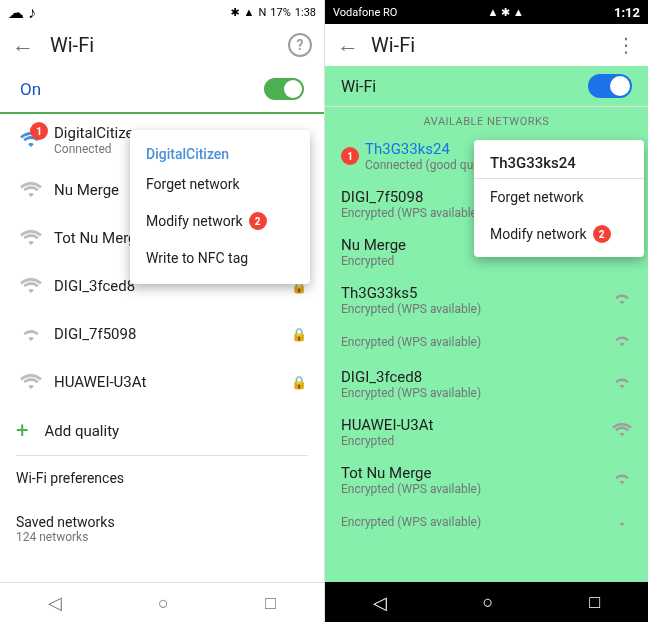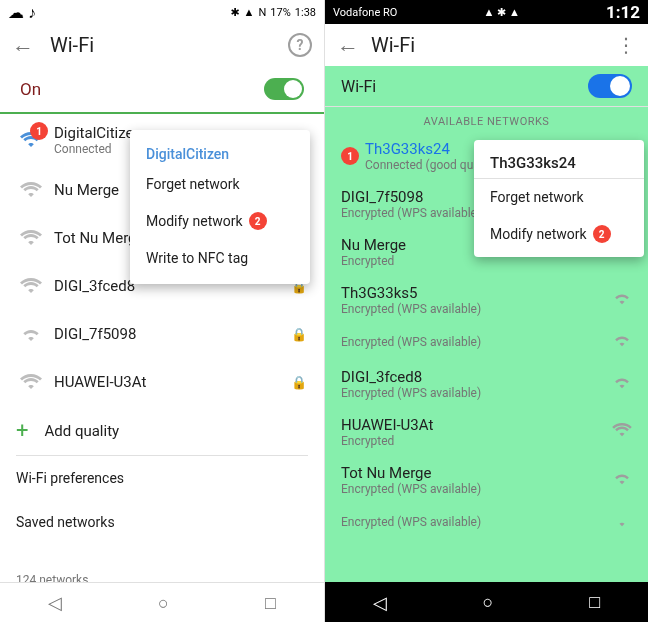--- a/index.html
+++ b/index.html
@@ -38,21 +38,21 @@
     .toolbar-left .help-icon {
       width: 24px; height: 24px; border-radius: 50%; border: 2px solid #9e9e9e;
       display: flex; align-items: center; justify-content: center; color: #9e9e9e; font-size: 14px; font-weight: bold;
     }
 
     .wifi-toggle-row {
       display: flex; align-items: center; justify-content: space-between;
       padding: 12px 20px;
       border-bottom: 2px solid #4caf50;
     }
-    .wifi-toggle-label { font-size: 17px; color: #7f1d1d; }
+    .wifi-toggle-label { font-size: 17px; color: #1d4ed8; }
     .toggle-switch {
       width: 40px; height: 22px; background: #4caf50; border-radius: 11px;
       position: relative; cursor: pointer;
     }
     .toggle-switch::after {
       content: ''; position: absolute; right: 2px; top: 2px;
       width: 18px; height: 18px; background: #fff; border-radius: 50%;
     }
 
     .network-list { flex: 1; overflow-y: auto; }
@@ -75,21 +75,21 @@
     .add-network {
       display: flex; align-items: center; padding: 12px 16px; cursor: pointer;
     }
     .add-icon { color: #4caf50; font-size: 22px; margin-right: 16px; }
     .add-label { font-size: 15px; color: #212121; }
 
     .section-item {
       padding: 14px 16px; cursor: pointer;
     }
     .section-label { font-size: 14px; color: #212121; }
-    .section-sub { font-size: 12px; color: #757575; margin-top: 43px; }
+    .section-sub { font-size: 12px; color: #757575; }
 
     .nav-bar-left {
       height: 40px; background: #fff; display: flex; align-items: center;
       justify-content: space-around; border-top: 1px solid #e0e0e0;
     }
     .nav-btn { font-size: 18px; color: #757575; cursor: pointer; }
 
     
     .context-menu {
       position: absolute;
@@ -125,21 +125,21 @@
       position: relative;
       overflow: hidden;
     }
 
     .status-bar-right {
       background: #000; color: #fff;
       height: 24px; display: flex; align-items: center;
       padding: 0 8px; justify-content: space-between; font-size: 11px;
     }
     .status-bar-right .carrier { font-size: 11px; }
-    .status-bar-right .time { font-size: 17px; font-weight: bold; }
+    .status-bar-right .time { font-size: 13px; font-weight: bold; }
 
     .toolbar-right {
       display: flex; align-items: center; padding: 8px 12px; gap: 12px;
       background: #fff;
     }
     .toolbar-right .title { font-size: 20px; font-weight: 400; color: #212121; flex: 1; }
     .more-icon { font-size: 20px; color: #757575; cursor: pointer; }
 
     .wifi-row-right {
       display: flex; align-items: center; padding: 8px 16px;

